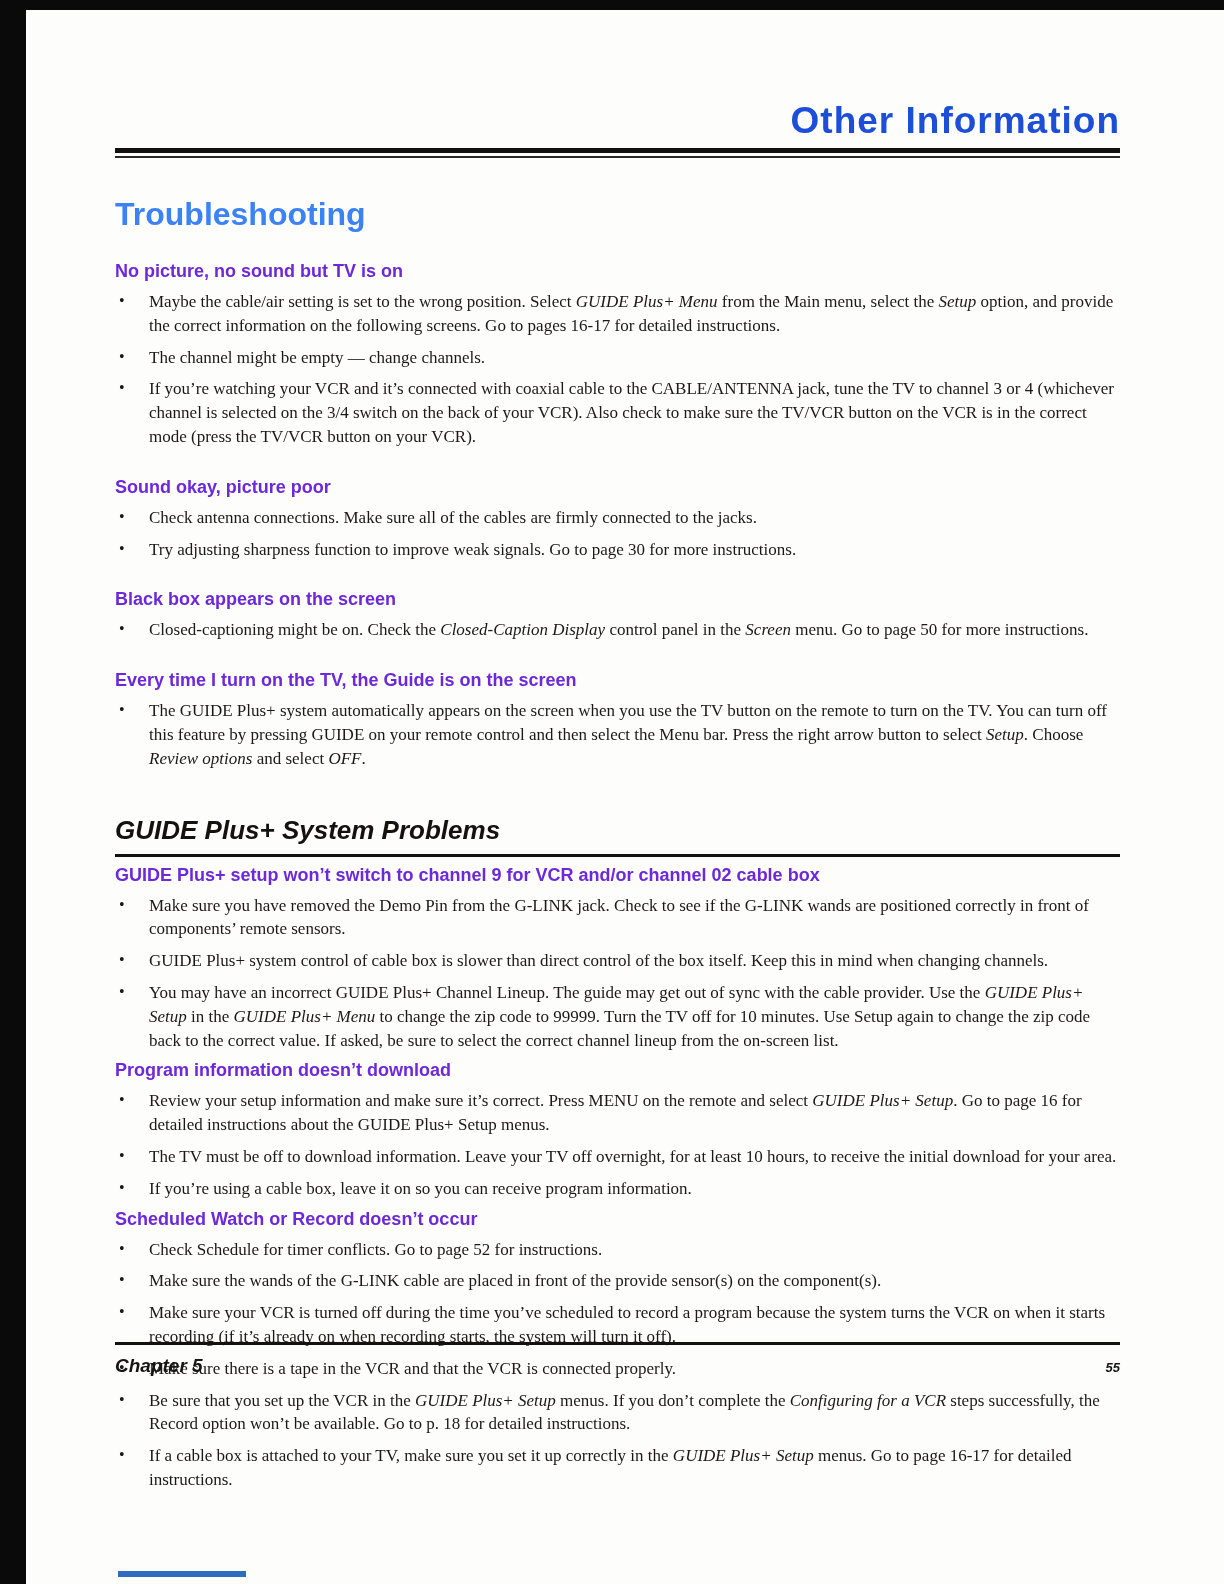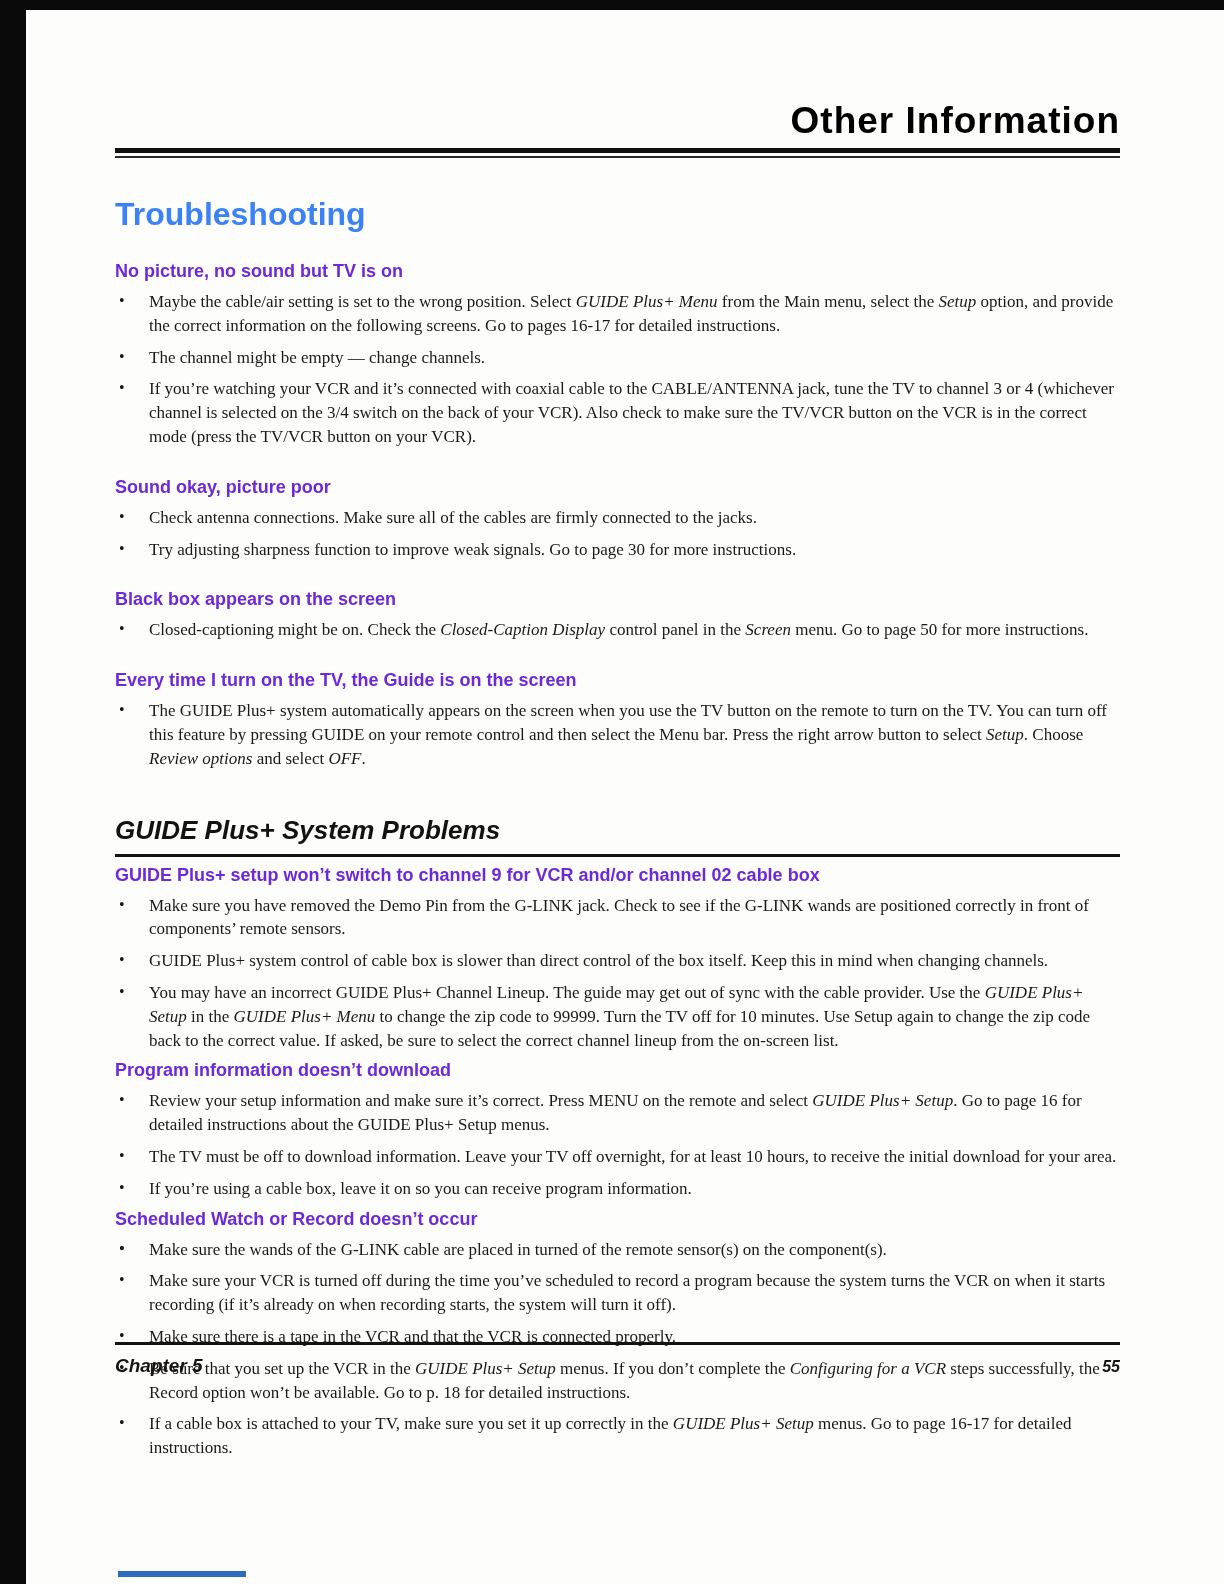--- a/index.html
+++ b/index.html
@@ -42,21 +42,21 @@
     width: 1005px;
   }
 
   .header-title {
     margin: 0;
     text-align: right;
     font-family: "Liberation Sans", sans-serif;
     font-weight: 700;
     font-size: 37px;
     letter-spacing: 1px;
-    color: #000000;
+    color: #1d4ed8;
   }
   .header-rule-thick {
     margin-top: 6px;
     height: 5px;
     background: #121110;
   }
   .header-rule-thin {
     margin-top: 3px;
     height: 2px;
     background: #2a2826;
@@ -131,21 +131,21 @@
   .footer-chapter {
     font-family: "Liberation Sans", sans-serif;
     font-weight: 700;
     font-style: italic;
     font-size: 19px;
   }
   .footer-page {
     font-family: "Liberation Sans", sans-serif;
     font-weight: 700;
     font-style: italic;
-    font-size: 16px;
+    font-size: 13px;
   }
 </style>
 </head>
 <body>
 
 <div class="page">
 
   <div class="scan-top"></div>
   <div class="scan-left"></div>
 
@@ -237,24 +237,25 @@
         <div class="bullet">
           <span class="dot">•</span>
           <span>If you’re using a cable box, leave it on so you can receive program information.</span>
         </div>
       </div>
 
       <div>
         <h3 class="section-heading">Scheduled Watch or Record doesn’t occur</h3>
         <div class="bullet">
           <span class="dot">•</span>
-        </div>
-        <div class="bullet">
-          <span class="dot">•</span>
-          <span>Make sure the wands of the G-LINK cable are placed in turned of the remote sensor(s) on the component(s).</span>
+          <span>Check Schedule for timer conflicts. Go to page 52 for instructions.</span>
+        </div>
+        <div class="bullet">
+          <span class="dot">•</span>
+          <span>Make sure the wands of the G-LINK cable are placed in front of the provide sensor(s) on the component(s).</span>
         </div>
         <div class="bullet">
           <span class="dot">•</span>
           <span>Make sure your VCR is turned off during the time you’ve scheduled to record a program because the system turns the VCR on when it starts recording (if it’s already on when recording starts, the system will turn it off).</span>
         </div>
         <div class="bullet">
           <span class="dot">•</span>
           <span>Make sure there is a tape in the VCR and that the VCR is connected properly.</span>
         </div>
         <div class="bullet">

